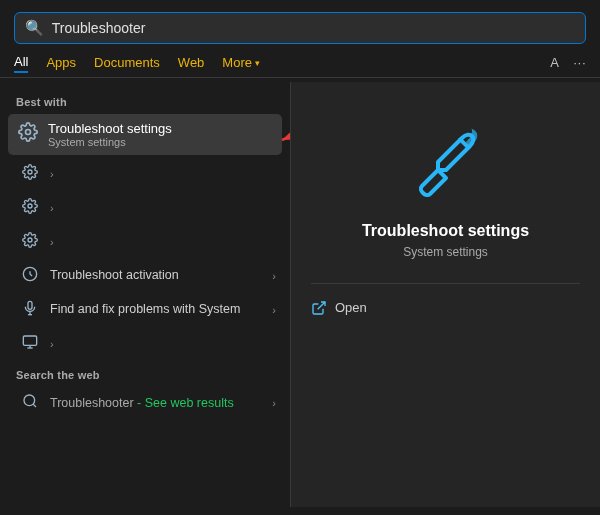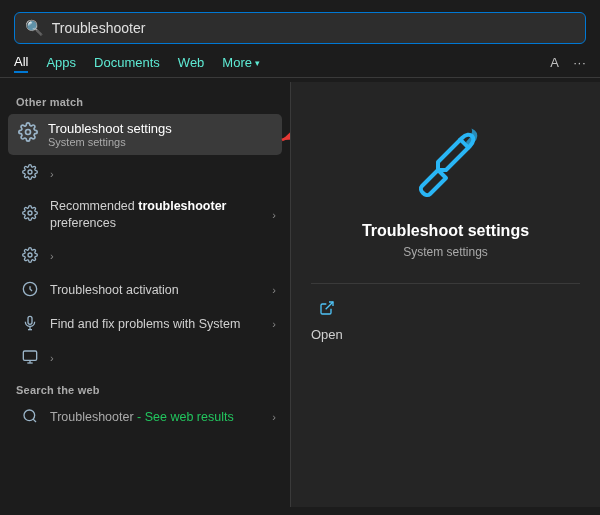--- a/index.html
+++ b/index.html
@@ -35,21 +35,21 @@
       display: flex;
       align-items: center;
       padding: 0 14px;
       gap: 18px;
       border-bottom: 1px solid #3a3a3a;
       padding-bottom: 4px;
       margin-bottom: 4px;
     }
     .tab {
       font-size: 13px;
-      color: #5eead4;
+      color: #eab308;
       cursor: pointer;
       padding: 2px 0;
     }
     .tab.active {
       color: #ffffff;
       border-bottom: 2px solid #0078d4;
     }
     .tab-more {
       display: flex;
       align-items: center;
@@ -211,27 +211,25 @@
 
     .rp-divider {
       width: 100%;
       height: 1px;
       background: #3a3a3a;
       margin-bottom: 16px;
     }
 
     .rp-open-btn {
       display: flex;
-      align-items: center;
       gap: 8px;
       cursor: pointer;
       font-size: 13px;
       color: #d0d0d0;
       align-self: flex-start;
-      flex-direction: column;
     }
     .rp-open-btn .open-icon {
       color: #4fc3f7;
       font-size: 15px;
     }
 
     
     .left-panel::-webkit-scrollbar {
       width: 4px;
     }
@@ -263,21 +261,21 @@
   <div class="tab-right">
     <span>A</span>
     <span>···</span>
   </div>
 </div>
 
 <div class="main">
 
   <div class="left-panel">
 
-    <div class="section-label">Other match</div>
+    <div class="section-label">Best with</div>
 
     <div class="best-match-item" style="position:relative;">
       <span class="item-icon">
         <svg width="20" height="20" viewBox="0 0 24 24" fill="none" stroke="#9ab4c8" stroke-width="2">
           <path d="M12 15a3 3 0 100-6 3 3 0 000 6z"></path>
           <path d="M19.4 15a1.65 1.65 0 00.33 1.82l.06.06a2 2 0 010 2.83 2 2 0 01-2.83 0l-.06-.06a1.65 1.65 0 00-1.82-.33 1.65 1.65 0 00-1 1.51V21a2 2 0 01-2 2 2 2 0 01-2-2v-.09A1.65 1.65 0 009 19.4a1.65 1.65 0 00-1.82.33l-.06.06a2 2 0 01-2.83 0 2 2 0 010-2.83l.06-.06A1.65 1.65 0 004.68 15a1.65 1.65 0 00-1.51-1H3a2 2 0 01-2-2 2 2 0 012-2h.09A1.65 1.65 0 004.6 9a1.65 1.65 0 00-.33-1.82l-.06-.06a2 2 0 010-2.83 2 2 0 012.83 0l.06.06A1.65 1.65 0 009 4.68a1.65 1.65 0 001-1.51V3a2 2 0 012-2 2 2 0 012 2v.09a1.65 1.65 0 001 1.51 1.65 1.65 0 001.82-.33l.06-.06a2 2 0 012.83 0 2 2 0 010 2.83l-.06.06A1.65 1.65 0 0019.4 9a1.65 1.65 0 001.51 1H21a2 2 0 012 2 2 2 0 01-2 2h-.09a1.65 1.65 0 00-1.51 1z"></path>
         </svg>
       </span>
       <div class="item-text">
         <div class="title">Troubleshoot settings</div>
@@ -305,23 +303,20 @@
       <span class="s-chevron">›</span>
     </div>
 
     <div class="settings-item">
       <span class="s-icon">
         <svg width="16" height="16" viewBox="0 0 24 24" fill="none" stroke="#9ab4c8" stroke-width="2">
           <path d="M12 15a3 3 0 100-6 3 3 0 000 6z"></path>
           <path d="M19.4 15a1.65 1.65 0 00.33 1.82l.06.06a2 2 0 010 2.83 2 2 0 01-2.83 0l-.06-.06a1.65 1.65 0 00-1.82-.33 1.65 1.65 0 00-1 1.51V21a2 2 0 01-4 0v-.09A1.65 1.65 0 009 19.4a1.65 1.65 0 00-1.82.33l-.06.06a2 2 0 01-2.83-2.83l.06-.06A1.65 1.65 0 004.68 15a1.65 1.65 0 00-1.51-1H3a2 2 0 010-4h.09A1.65 1.65 0 004.6 9a1.65 1.65 0 00-.33-1.82l-.06-.06a2 2 0 012.83-2.83l.06.06A1.65 1.65 0 009 4.68a1.65 1.65 0 001-1.51V3a2 2 0 014 0v.09a1.65 1.65 0 001 1.51 1.65 1.65 0 001.82-.33l.06-.06a2 2 0 012.83 2.83l-.06.06A1.65 1.65 0 0019.4 9a1.65 1.65 0 001.51 1H21a2 2 0 010 4h-.09a1.65 1.65 0 00-1.51 1z"></path>
         </svg>
       </span>
-      <div class="s-text">
-        Recommended <b>troubleshooter</b> preferences
-      </div>
       <span class="s-chevron">›</span>
     </div>
 
     <div class="settings-item">
       <span class="s-icon">
         <svg width="16" height="16" viewBox="0 0 24 24" fill="none" stroke="#9ab4c8" stroke-width="2">
           <path d="M12 15a3 3 0 100-6 3 3 0 000 6z"></path>
           <path d="M19.4 15a1.65 1.65 0 00.33 1.82l.06.06a2 2 0 010 2.83 2 2 0 01-2.83 0l-.06-.06a1.65 1.65 0 00-1.82-.33 1.65 1.65 0 00-1 1.51V21a2 2 0 01-4 0v-.09A1.65 1.65 0 009 19.4a1.65 1.65 0 00-1.82.33l-.06.06a2 2 0 01-2.83-2.83l.06-.06A1.65 1.65 0 004.68 15a1.65 1.65 0 00-1.51-1H3a2 2 0 010-4h.09A1.65 1.65 0 004.6 9a1.65 1.65 0 00-.33-1.82l-.06-.06a2 2 0 012.83-2.83l.06.06A1.65 1.65 0 009 4.68a1.65 1.65 0 001-1.51V3a2 2 0 014 0v.09a1.65 1.65 0 001 1.51 1.65 1.65 0 001.82-.33l.06-.06a2 2 0 012.83 2.83l-.06.06A1.65 1.65 0 0019.4 9a1.65 1.65 0 001.51 1H21a2 2 0 010 4h-.09a1.65 1.65 0 00-1.51 1z"></path>
         </svg>
       </span>

